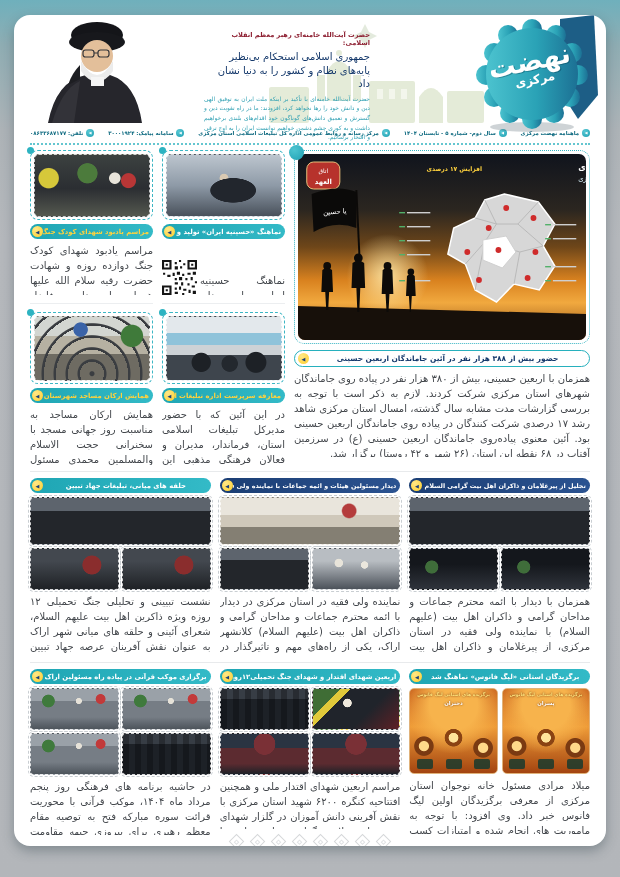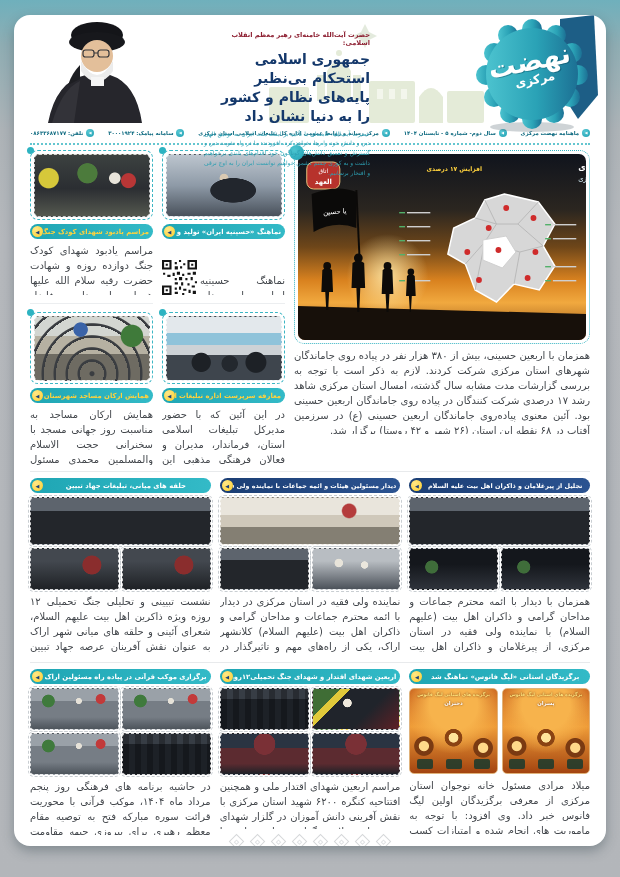--- a/index.html
+++ b/index.html
@@ -15,21 +15,21 @@
     background:#fff; border-radius:16px; overflow:hidden;
     box-shadow:0 5px 12px rgba(40,60,70,.35);
   }
   
   .mast { position:relative; height:110px; }
   .leader { position:absolute; left:14px; top:4px; width:126px; height:104px; z-index:3; }
   .skyline { position:absolute; left:255px; top:26px; width:215px; height:82px; opacity:.95; z-index:1; }
   .emblem { position:absolute; left:338px; top:8px; width:26px; height:26px; opacity:.5; z-index:1; }
   .quote { position:absolute; left:142px; top:16px; width:166px; z-index:2; text-align:right;margin-left:48px; }
   .q-kicker { color:#8e2133; font-size:6.6px; font-weight:bold; margin-bottom:3px; }
-  .q-title  { color:#14386b; font-size:14px; font-weight:bold; line-height:1.35; margin-bottom:4px; }
+  .q-title  { color:#14386b; font-size:10px; font-weight:normal; line-height:1.35; margin-bottom:4px; }
   .q-body   { color:#2d9fb2; font-size:5.9px; line-height:1.65; text-align:justify; }
   .logo { position:absolute; left:auto; right:6px; top:0px; width:132px; height:118px; z-index:2; }
   .logo-txt { position:absolute; right:28px; top:30px; width:80px; text-align:center;
               transform:rotate(-12deg); color:#fff; z-index:3; }
   .logo-w1 { display:block; font-size:27px; font-weight:bold; text-shadow:1px 1px 0 rgba(0,60,80,.4); }
   .logo-w2 { display:block; font-size:12px; font-weight:bold; letter-spacing:1px; margin-top:-3px; }
   
   .infobar { display:flex; align-items:center; justify-content:space-between;
              padding:0 16px; height:16px; }
   .ib-item { display:flex; align-items:center; gap:3px; color:#0e6a80; font-size:5.4px;
@@ -356,20 +356,26 @@
                   <path d="M56 109 Q62 104 68 109 L69 134 L64 134 L63 158 L61 158 L60 134 L55 134 Z"></path>
                 <circle cx="92" cy="112" r="4"></circle>
                   <path d="M87 116 Q92 112 97 116 L98 140 L94 140 L93 158 L91 158 L90 140 L86 140 Z"></path>
                 <circle cx="116" cy="118" r="3.4"></circle>
                   <path d="M112 122 Q116 118 120 122 L121 142 L117 142 L116 158 L115 158 L114 142 L111 142 Z"></path>
               </g>
             </g>
           </svg>
         </div>
 
+        <div class="mainbar">
+          <span class="bt">حضور بیش از ۳۸۸ هزار نفر در آئین جاماندگان اربعین حسینی</span>
+          <span class="ic">
+              <i>◀</i>
+            </span>
+        </div>
         <p class="abody" style="height:86px">همزمان با اربعین حسینی، بیش از ۳۸۰ هزار نفر در پیاده روی جاماندگان شهرهای استان مرکزی شرکت کردند. لازم به ذکر است با توجه به بررسی گزارشات مدت مشابه سال گذشته، امسال استان مرکزی شاهد رشد ۱۷ درصدی شرکت کنندگان در پیاده روی جاماندگان اربعین حسینی بود. آئین معنوی پیاده‌روی جاماندگان اربعین حسینی (ع) در سرزمین آفتاب در ۶۸ نقطه این استان (۲۶ شهر و ۴۲ روستا) برگزار شد.
 از این تعداد عاشقان اباعبدالله الحسین علیه السلام، ۲۸۰ هزار نفر اراکی با برپایی ۱۲۰ موکب در مسیر ۱۲ کیلومتری میدان فراهان تا امامزاده محمد عابد (ع) این مسیر عاشقی را پیمودند.</p>
       </article>
 
       <div class="subcol">
         <article>
           <div class="photo h70">
               <div class="pi pg-singer"></div>
             </div>
           <div class="bar" style="margin-top:4px">
@@ -429,21 +435,21 @@
         </article>
       </div>
     </section>
 
     <div class="hr"></div>
 
     <section class="band">
 
       <article class="mcol">
         <div class="bar navy">
-          <span class="bt">تجلیل از پیرغلامان و ذاکران اهل بیت علیه السلام</span>
+          <span class="bt">تجلیل از پیرغلامان و ذاکران اهل بیت گرامی السلام</span>
           <span class="ic">
               <i>◀</i>
             </span>
         </div>
         <div class="comp">
           <div class="cphoto wide pg-group-dark"></div>
           <div class="crow">
             <div class="cphoto half pg-award"></div>
             <div class="cphoto half pg-award"></div>
           </div>

